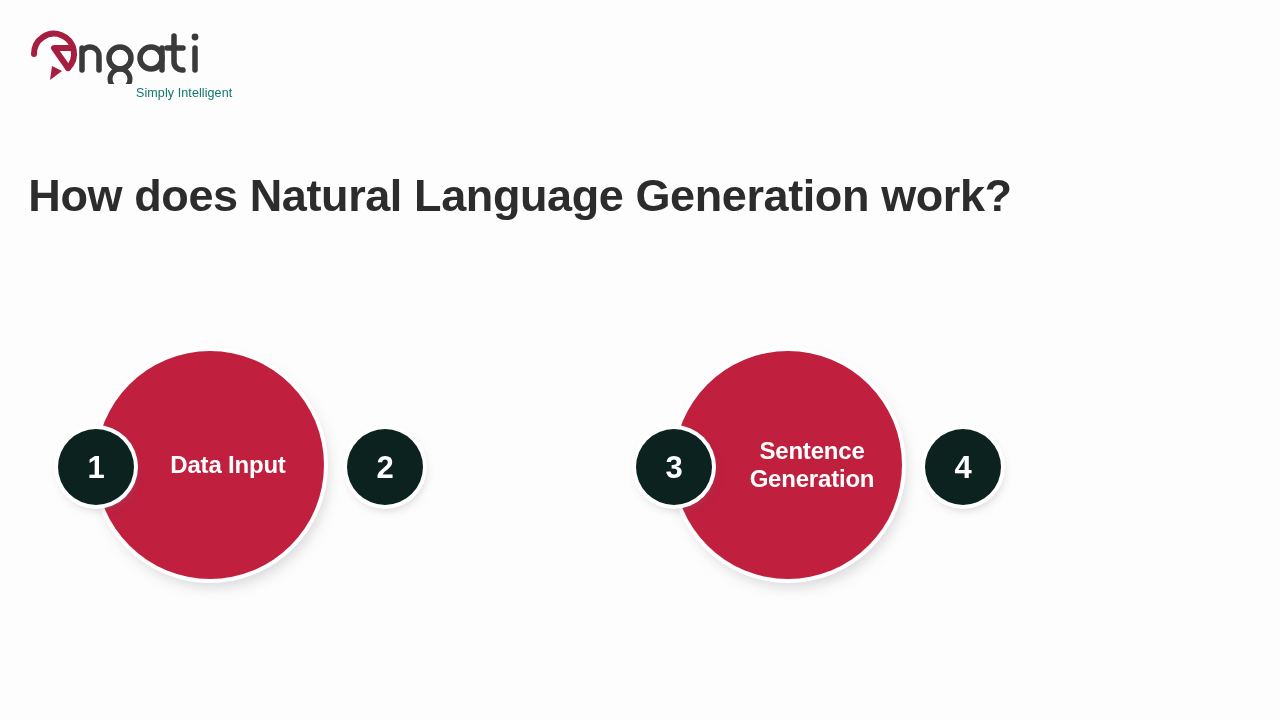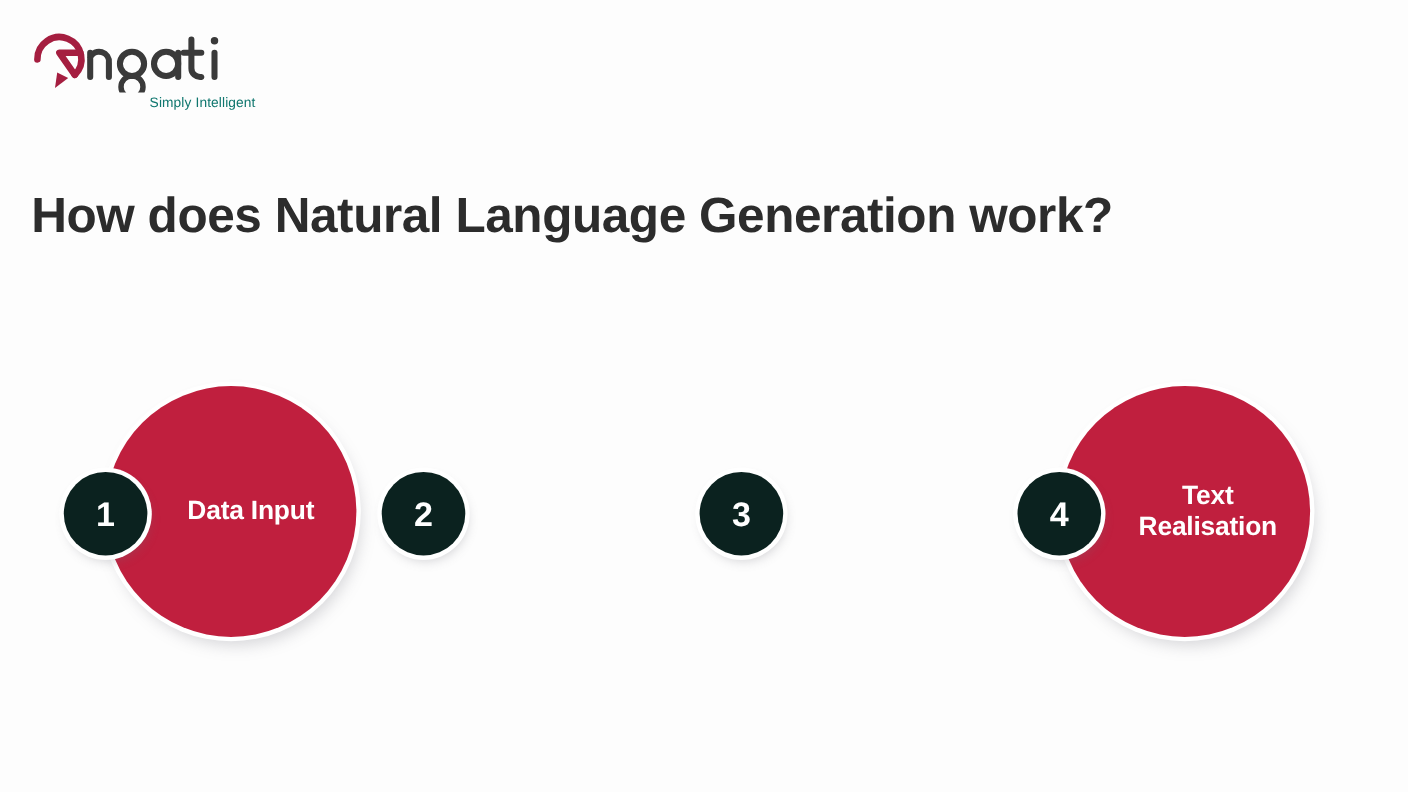--- a/index.html
+++ b/index.html
@@ -175,28 +175,28 @@
     </div>
   </div>
 
   <div class="step step-2">
     <div class="badge">
       <span class="badge-num">2</span>
     </div>
   </div>
 
   <div class="step step-3">
+    <div class="disc">
+      <div class="disc-label">Sentence
+Generation</div>
+    </div>
     <div class="badge">
       <span class="badge-num">3</span>
     </div>
   </div>
 
   <div class="step step-4">
-    <div class="disc">
-      <div class="disc-label">Text
-Realisation</div>
-    </div>
     <div class="badge">
       <span class="badge-num">4</span>
     </div>
   </div>
 
 </div>
 
 </body></html>

